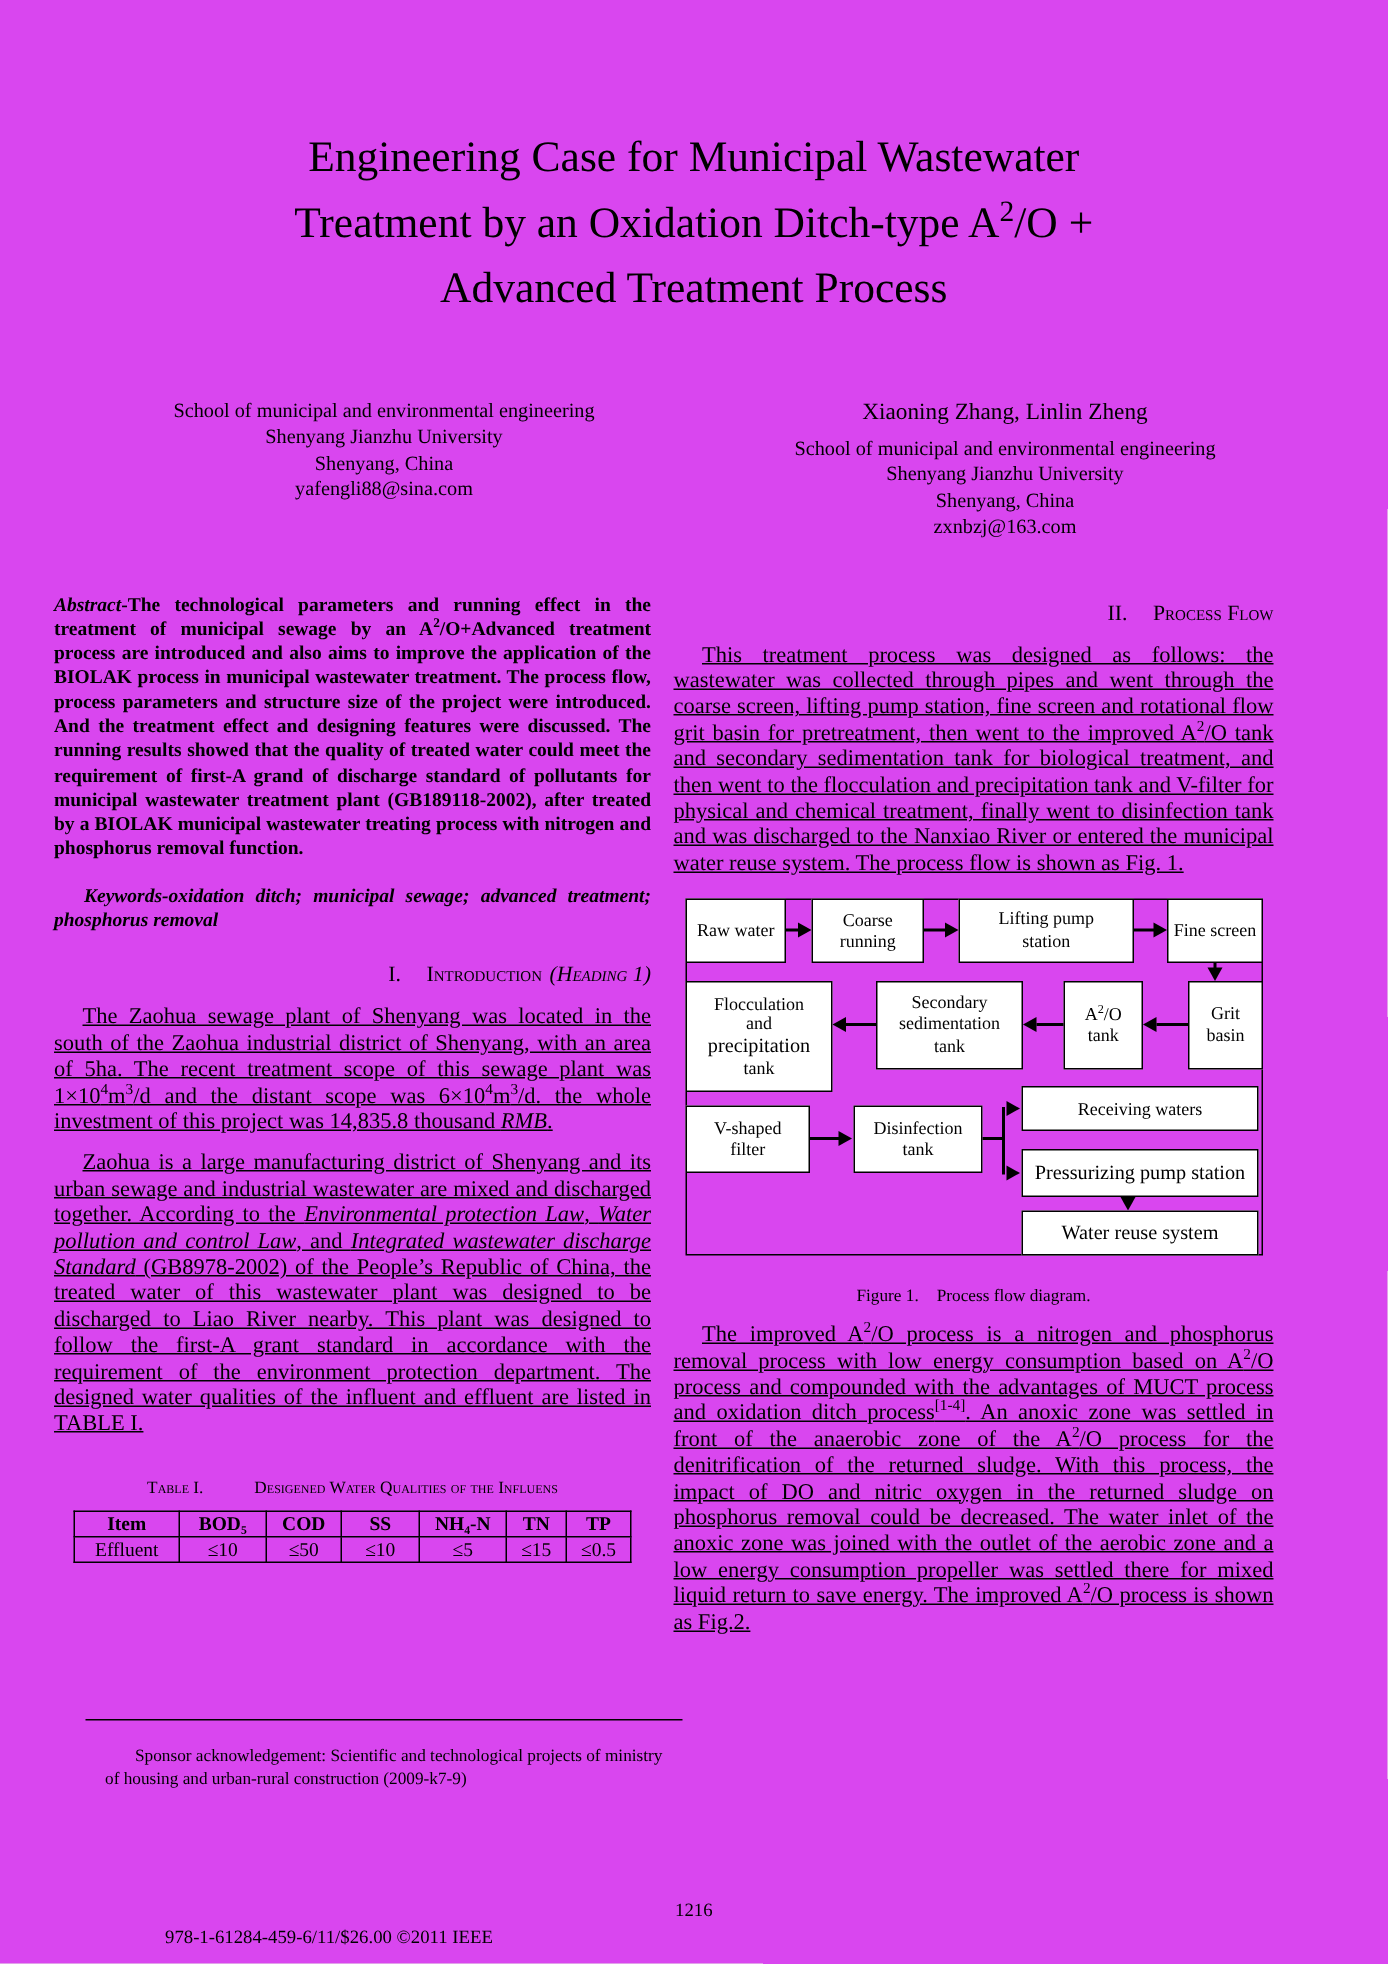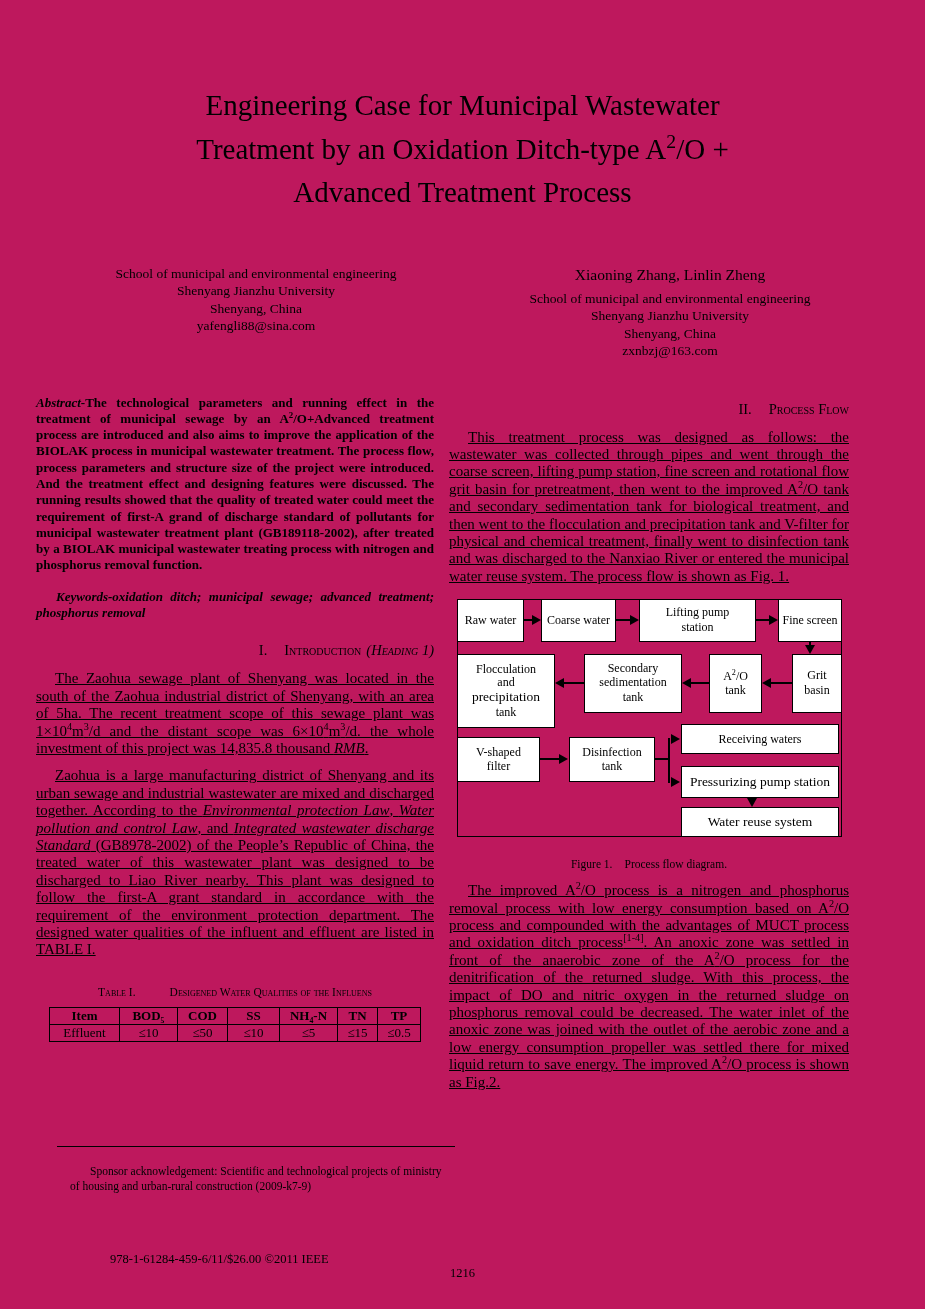--- a/index.html
+++ b/index.html
@@ -1,16 +1,16 @@
 <!DOCTYPE html>
 <html><head>
 <meta charset="utf-8">
 <style>
   html,body{margin:0;padding:0;background:#e8e8e8;}
-  .page{position:relative;width:925px;height:1309px;background:#be185d;color:#000;
+  .page{position:relative;width:925px;height:1309px;background:#d946ef;color:#000;
         font-family:"Liberation Serif", serif;overflow:hidden;margin:0 auto;}
   sup{font-size:68%;line-height:0;vertical-align:super;}
   
   .title{margin:84px auto 0;width:780px;text-align:center;font-size:29px;line-height:43.5px;}
   
   .authors{display:flex;margin-top:50px;}
   .acol-l{margin-left:57px;width:398px;text-align:center;}
   .acol-r{margin-left:15px;width:400px;text-align:center;}
   .aname{font-size:15.5px;line-height:20px;margin-bottom:5px;}
   .aff{font-size:13.5px;line-height:17.5px;}
@@ -47,21 +47,21 @@
   .ah-l{position:absolute;width:0;height:0;border-right:9px solid #000;
         border-top:5px solid transparent;border-bottom:5px solid transparent;}
   .ah-d{position:absolute;width:0;height:0;border-top:9px solid #000;
         border-left:5px solid transparent;border-right:5px solid transparent;}
   .figcap{text-align:center;font-size:11.5px;margin:13px 0 12px;}
   .figcap .cap-label{margin-right:12px;}
   
   .footnote{position:absolute;left:57px;top:1146px;width:398px;border-top:1px solid #000;
             font-size:11.5px;line-height:15px;padding-top:4px;}
   .footnote p{margin:13px;text-indent:20px;}
-  .copyright{position:absolute;left:110px;top:1252px;font-size:12.5px;}
+  .copyright{position:absolute;left:110px;top:1284px;font-size:12.5px;}
   .pageno{position:absolute;left:0;top:1266px;width:925px;text-align:center;font-size:12.5px;}
 </style>
 </head>
 <body>
 
 <div class="page">
 
   <div class="title">
     <div>Engineering Case for Municipal Wastewater</div>
     <div>Treatment by an Oxidation Ditch-type A<sup>2</sup>/O +</div>
@@ -130,21 +130,21 @@
       </div>
       <p class="body">This treatment process was designed as follows: the wastewater was collected through pipes and went through the coarse screen, lifting pump station, fine screen and rotational flow grit basin for pretreatment, then went to the improved A<sup>2</sup>/O tank and secondary sedimentation tank for biological treatment, and then went to the flocculation and precipitation tank and V-filter for physical and chemical treatment, finally went to disinfection tank and was discharged to the Nanxiao River or entered the municipal water reuse system. The process flow is shown as Fig. 1.</p>
 
       <div class="fig">
         <div class="outer" style="left:8px;top:4px;width:385px;height:238px"></div>
 
         <div class="fbox" style="left:8px;top:4px;width:67px;height:43px">
           <div>Raw water</div>
         </div>
         <div class="fbox" style="left:92px;top:4px;width:75px;height:43px">
-          <div>Coarse water</div>
+          <div>Coarse running</div>
         </div>
         <div class="fbox" style="left:190px;top:4px;width:117px;height:43px">
           <div>Lifting pump</div>
           <div class="big">station</div>
         </div>
         <div class="fbox" style="left:329px;top:4px;width:64px;height:43px">
           <div>Fine screen</div>
         </div>
 
         <div class="ln-h" style="left:75px;top:24px;width:9px"></div>

